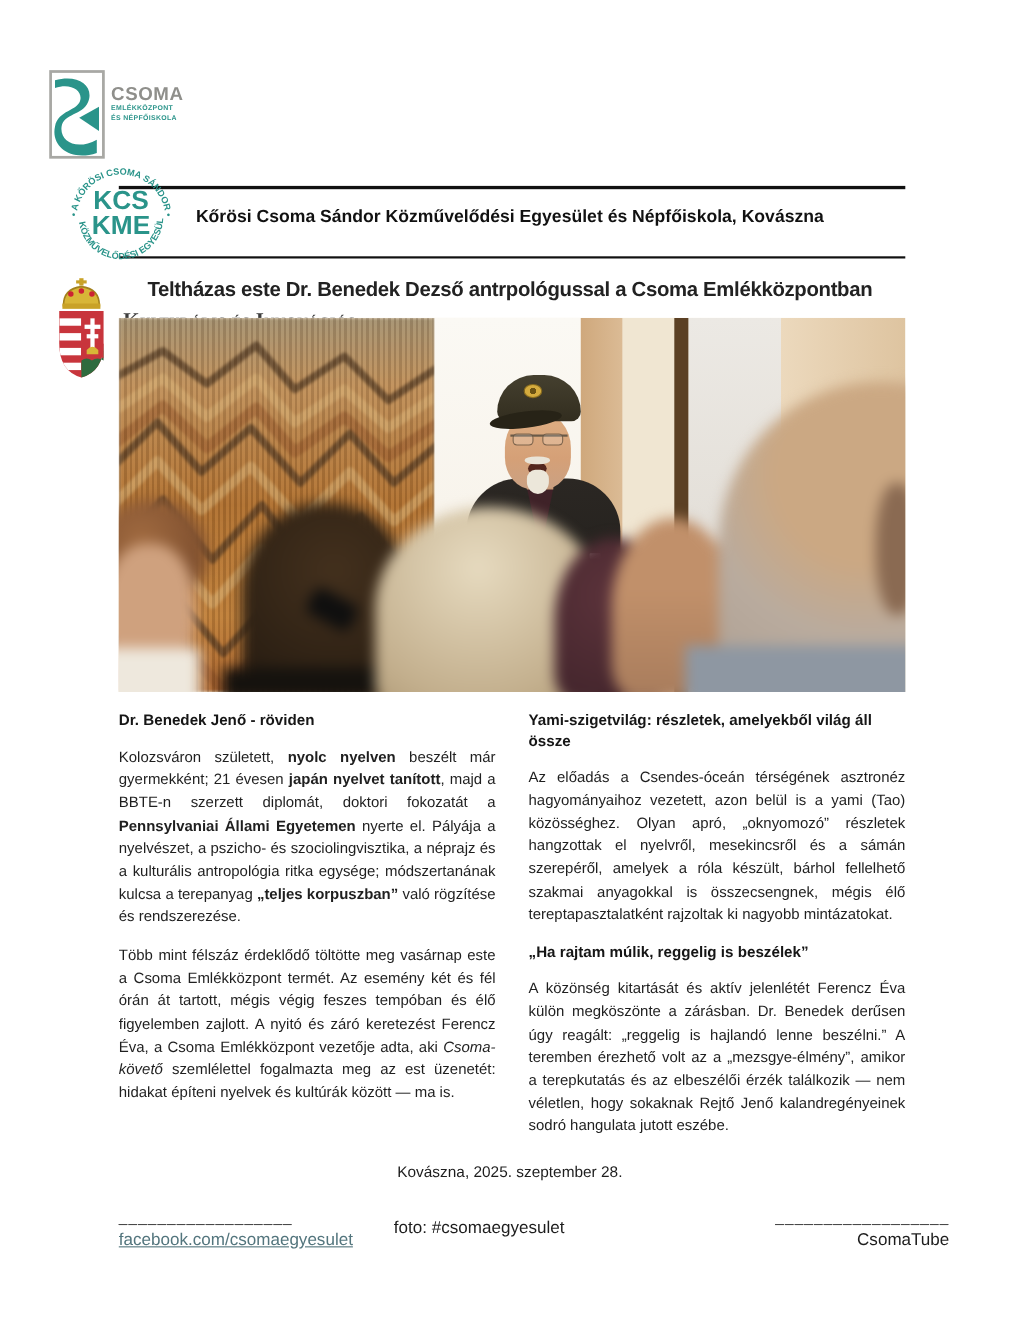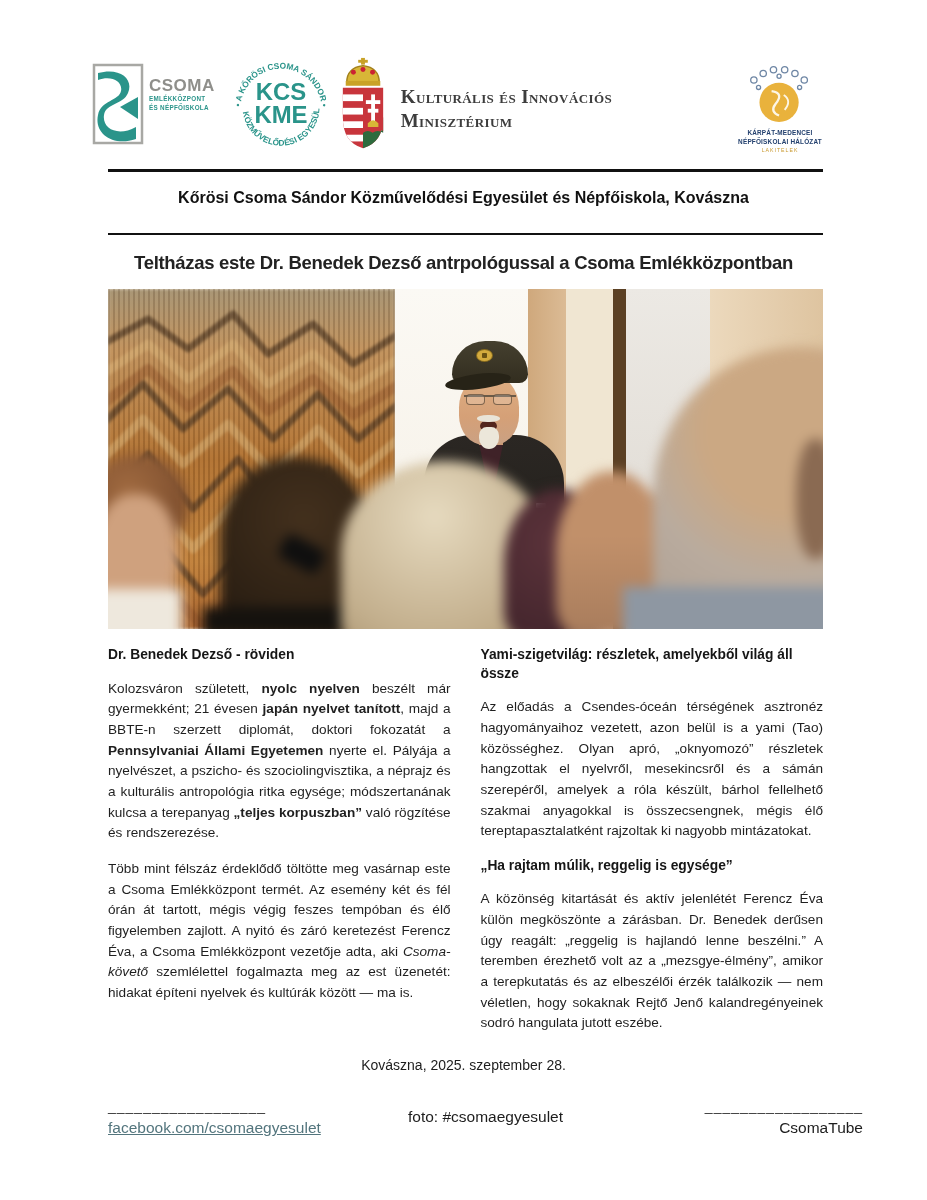--- a/index.html
+++ b/index.html
@@ -6,22 +6,22 @@
   html,body { background:#ffffff; }
   body {
     width:927px; height:1200px; position:relative; overflow:hidden;
     font-family:"Liberation Sans", sans-serif; color:#212121;
   }
   .page { width:927px; height:1200px; position:relative; }
   .content { padding:0 104px 0 108px; }
 
   
   .logo-row {
-    margin:55px 104px 0 92px; height:112px;
-    display:flex; align-items:flex-start;
+    margin:55px 104px 0 44px; height:112px;
+    display:flex; align-items:flex-start;flex-direction:column;
   }
   .logo-csoma { display:flex; align-items:flex-start; margin-top:8px; }
   .csoma-text { margin-left:5px; margin-top:14px; }
   .csoma-title { font-size:17px; font-weight:bold; color:#8f8f8b; letter-spacing:.5px; line-height:1; }
   .csoma-sub { font-size:6.3px; color:#2a948a; font-weight:bold; letter-spacing:.3px; line-height:1.25; margin-top:1px; }
   .logo-kcskme { margin-left:14px; margin-top:-4px; }
   .logo-ministry { display:flex; align-items:flex-start; margin-left:6px; margin-top:2px; }
   .ministry-text {
     margin-left:14px; margin-top:28px;
     font-family:"Liberation Serif", serif; font-variant:small-caps;
@@ -118,21 +118,21 @@
   .col { width:343px; font-size:13.6px; line-height:1.52; text-align:justify; color:#1f1f1f; }
   .col h3 { font-size:13.8px; font-weight:bold; text-align:left; margin-bottom:14px; line-height:1.35; color:#161616; }
   .col p { margin-bottom:15px; }
   .b { font-weight:bold; }
   .i { font-style:italic; }
 
   
   .dateline { text-align:center; font-size:14px; margin-top:8px; color:#1d1d1d; }
   .footer-row { display:flex; margin:26px 64px 0 108px; align-items:flex-start; }
   .f-left { width:250px; }
-  .f-center { flex:1; text-align:center; font-size:15.5px; color:#1d1d1d; padding-top:9px; }
+  .f-center { flex:1; text-align:left; font-size:15.5px; color:#1d1d1d; padding-top:9px; }
   .f-right { width:250px; text-align:right; }
   .sig-line { font-size:14px; color:#3a3a3a; letter-spacing:1px; line-height:1; }
   .fb-link { display:inline-block; margin-top:6px; font-size:15.5px; color:#53757d; text-decoration:underline; }
   .channel { margin-top:6px; font-size:15.5px; color:#1d1d1d; }
 </style>
 </head>
 <body>
 
 <div class="page">
 
@@ -297,29 +297,29 @@
       <div class="aud-bighead"></div>
       <div class="aud-big-shoulder"></div>
       <div class="aud-right-sliver"></div>
     </div>
   </div>
 
   <div class="content">
     <div class="columns">
 
       <div class="col">
-        <h3>Dr. Benedek Dezső - röviden</h3>
+        <h3>Dr. Benedek Jenő - röviden</h3>
         <p><span>Kolozsváron született, </span><span class="b">nyolc nyelven</span><span> beszélt már gyermekként; 21 évesen </span><span class="b">japán nyelvet tanított</span><span>, majd a BBTE-n szerzett diplomát, doktori fokozatát a </span><span class="b">Pennsylvaniai Állami Egyetemen</span><span> nyerte el. Pályája a nyelvészet, a pszicho- és szociolingvisztika, a néprajz és a kulturális antropológia ritka egysége; módszertanának kulcsa a terepanyag </span><span class="b">„teljes korpuszban”</span><span> való rögzítése és rendszerezése.</span></p>
         <p><span>Több mint félszáz érdeklődő töltötte meg vasárnap este a Csoma Emlékközpont termét. Az esemény két és fél órán át tartott, mégis végig feszes tempóban és élő figyelemben zajlott. A nyitó és záró keretezést Ferencz Éva, a Csoma Emlékközpont vezetője adta, aki </span><span class="i">Csoma-követő</span><span> szemlélettel fogalmazta meg az est üzenetét: hidakat építeni nyelvek és kultúrák között — ma is.</span></p>
       </div>
 
       <div class="col">
         <h3>Yami-szigetvilág: részletek, amelyekből világ áll össze</h3>
         <p>Az előadás a Csendes-óceán térségének asztronéz hagyományaihoz vezetett, azon belül is a yami (Tao) közösséghez. Olyan apró, „oknyomozó” részletek hangzottak el nyelvről, mesekincsről és a sámán szerepéről, amelyek a róla készült, bárhol fellelhető szakmai anyagokkal is összecsengnek, mégis élő tereptapasztalatként rajzoltak ki nagyobb mintázatokat.</p>
-        <h3>„Ha rajtam múlik, reggelig is egysége”</h3>
+        <h3>„Ha rajtam múlik, reggelig is beszélek”</h3>
         <p>A közönség kitartását és aktív jelenlétét Ferencz Éva külön megköszönte a zárásban. Dr. Benedek derűsen úgy reagált: „reggelig is hajlandó lenne beszélni.” A teremben érezhető volt az a „mezsgye-élmény”, amikor a terepkutatás és az elbeszélői érzék találkozik — nem véletlen, hogy sokaknak Rejtő Jenő kalandregényeinek sodró hangulata jutott eszébe.</p>
       </div>
     </div>
   </div>
 
   <div class="dateline">Kovászna, 2025. szeptember 28.</div>
 
   <div class="footer-row">
     <div class="f-left">
       <div class="sig-line">__________________</div>

